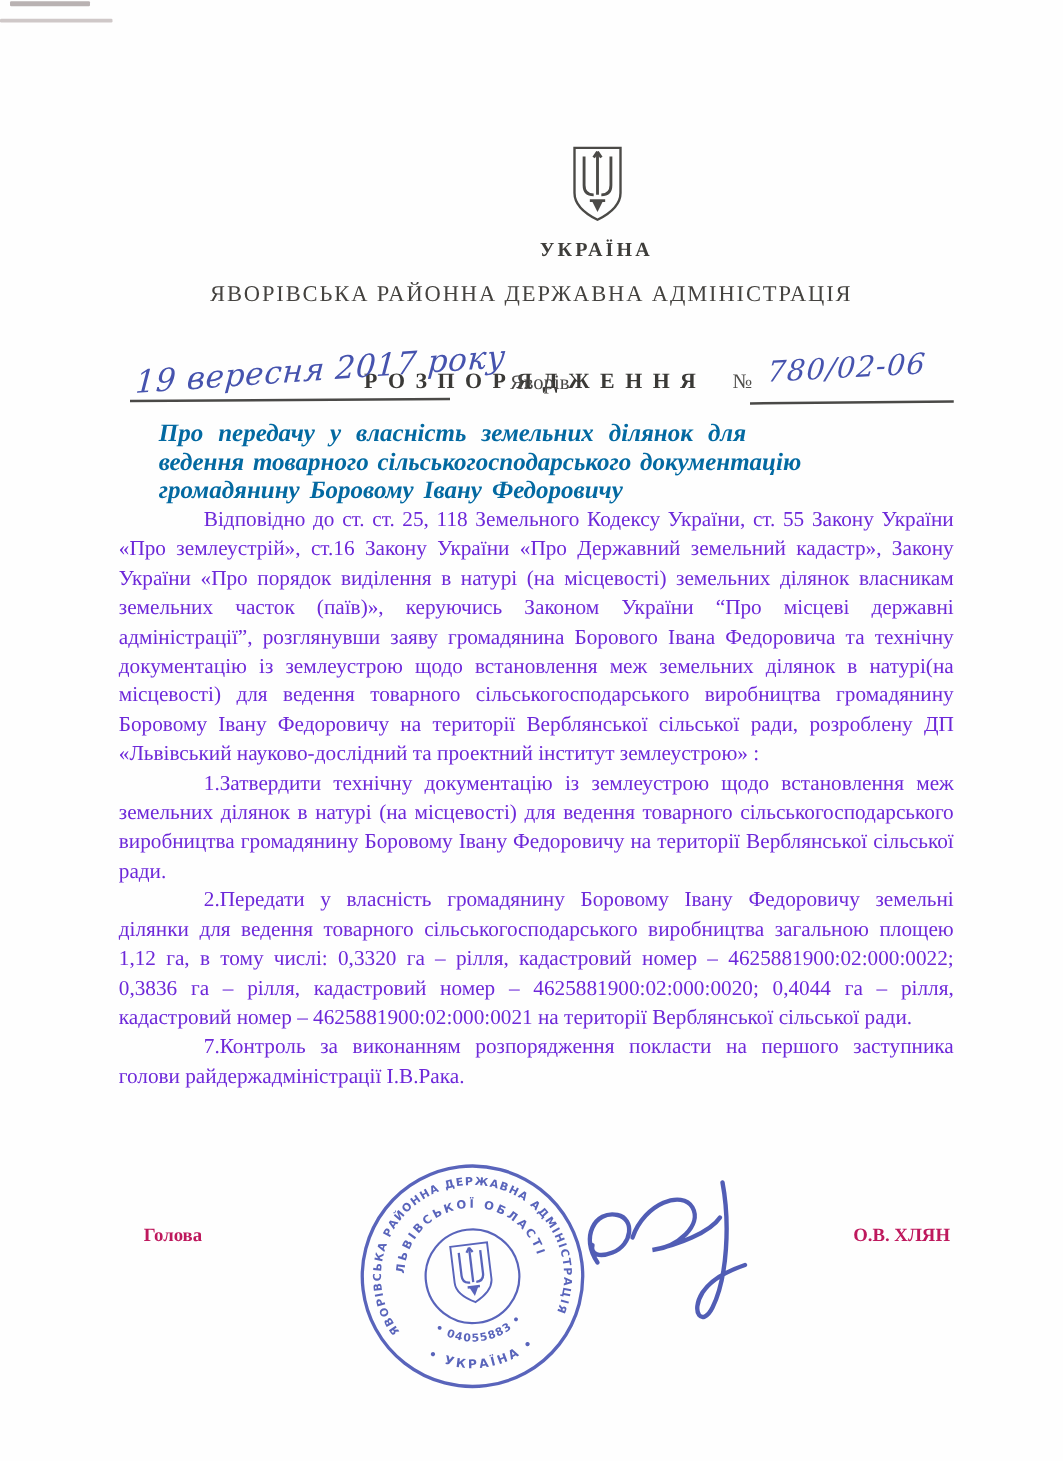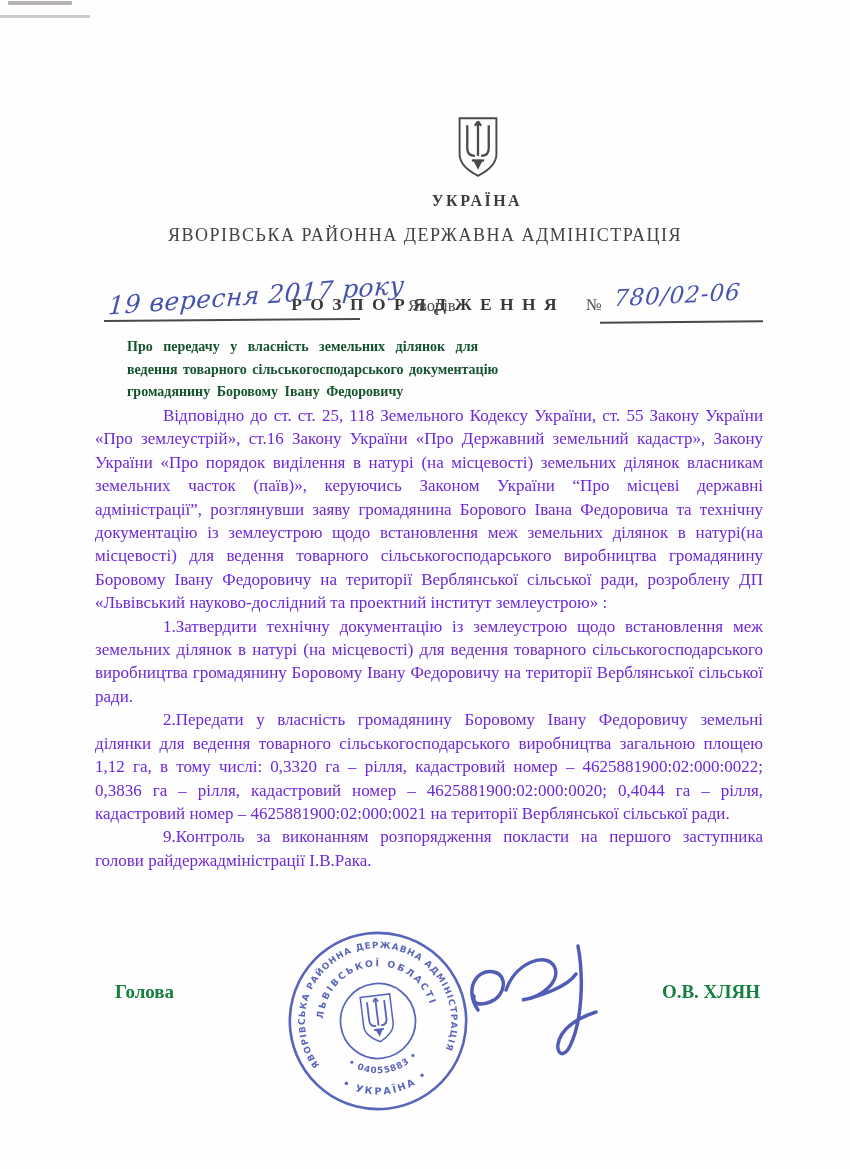--- a/index.html
+++ b/index.html
@@ -26,34 +26,34 @@
            letter-spacing:0.5px;white-space:nowrap;}
   .city{position:absolute;left:384px;top:296px;font-size:16.5px;color:#4a4947;margin-left:24px;}
   .num-sign{position:absolute;left:586px;top:295px;font-size:16.5px;color:#504f4c;}
   .hw-number{position:absolute;left:614px;top:282px;font-size:23px;transform:rotate(-3deg) skewX(-8deg);
            letter-spacing:1px;white-space:nowrap;}
   .underline{position:absolute;height:2px;background:#4a4947;}
   .u1{left:104px;top:319px;width:256px;transform:rotate(-0.4deg);}
   .u2{left:600px;top:321px;width:163px;transform:rotate(-0.5deg);}
 
   
-  .title{position:absolute;left:127px;top:336px;width:530px;font-weight:bold;
-         font-size:14px;line-height:22.5px;color:#14532d;}
+  .title{position:absolute;left:127px;top:336px;width:530px;font-weight:bold;font-style:italic;
+         font-size:20px;line-height:22.5px;color:#0369a1;}
   .title .t0{word-spacing:7px;}
   .title .t1{word-spacing:2px;}
   .title .t2{word-spacing:3px;}
 
   
   .body-text{position:absolute;left:95px;top:404px;width:668px;font-size:17px;
              line-height:23.4px;text-align:justify;color:#6d28d9;}
   .body-text p{margin:0;text-indent:68px;}
 
   
   .sig-row{position:absolute;left:115px;top:981px;width:645px;display:flex;
-           justify-content:space-between;font-weight:bold;font-size:19px;color:#15803d;}
+           justify-content:space-between;font-weight:bold;font-size:15px;color:#be185d;}
 
   
   .stamp{position:absolute;left:281px;top:924px;width:194px;height:194px;
          transform:rotate(-7deg);opacity:0.92;color:#4c58b6;}
   .stamp text{font-family:"DejaVu Sans", sans-serif;font-weight:bold;fill:#4c58b6;}
   .t-admin{font-size:10px;letter-spacing:1.2px;}
   .t-obl{font-size:10.5px;letter-spacing:2.5px;}
   .t-num{font-size:10px;letter-spacing:1px;}
   .t-ukr{font-size:11px;letter-spacing:2.5px;}
 
@@ -101,21 +101,21 @@
   <div class="title">
     <div class="t0">Про передачу у власність земельних ділянок для</div>
     <div class="t1">ведення товарного сільськогосподарського документацію</div>
     <div class="t2">громадянину Боровому Івану Федоровичу</div>
   </div>
 
   <div class="body-text">
     <p>Відповідно до ст. ст. 25, 118 Земельного Кодексу України, ст. 55 Закону України «Про землеустрій», ст.16 Закону України «Про Державний земельний кадастр», Закону України «Про порядок виділення в натурі (на місцевості) земельних ділянок власникам земельних часток (паїв)», керуючись Законом України “Про місцеві державні адміністрації”, розглянувши заяву громадянина Борового Івана Федоровича та технічну документацію із землеустрою щодо встановлення меж земельних ділянок в натурі(на місцевості) для ведення товарного сільськогосподарського виробництва громадянину Боровому Івану Федоровичу на території Верблянської сільської ради, розроблену ДП «Львівський науково-дослідний та проектний інститут землеустрою» :</p>
     <p>1.Затвердити технічну документацію із землеустрою щодо встановлення меж земельних ділянок в натурі (на місцевості) для ведення товарного сільськогосподарського виробництва громадянину Боровому Івану Федоровичу на території Верблянської сільської ради.</p>
     <p>2.Передати у власність громадянину Боровому Івану Федоровичу земельні ділянки для ведення товарного сільськогосподарського виробництва загальною площею 1,12 га, в тому числі: 0,3320 га – рілля, кадастровий номер – 4625881900:02:000:0022; 0,3836 га – рілля, кадастровий номер – 4625881900:02:000:0020; 0,4044 га – рілля, кадастровий номер – 4625881900:02:000:0021 на території Верблянської сільської ради.</p>
-    <p>9.Контроль за виконанням розпорядження покласти на першого заступника голови райдержадміністрації І.В.Рака.</p>
+    <p>7.Контроль за виконанням розпорядження покласти на першого заступника голови райдержадміністрації І.В.Рака.</p>
   </div>
 
   <div class="sig-row">
     <span>Голова</span>
     <span>О.В. ХЛЯН</span>
   </div>
 
   <svg class="stamp" viewBox="0 0 220 220">
     <circle cx="110" cy="110" r="100" fill="none" stroke="currentColor" stroke-width="3"></circle>
     <circle cx="110" cy="110" r="42.5" fill="none" stroke="currentColor" stroke-width="2"></circle>

